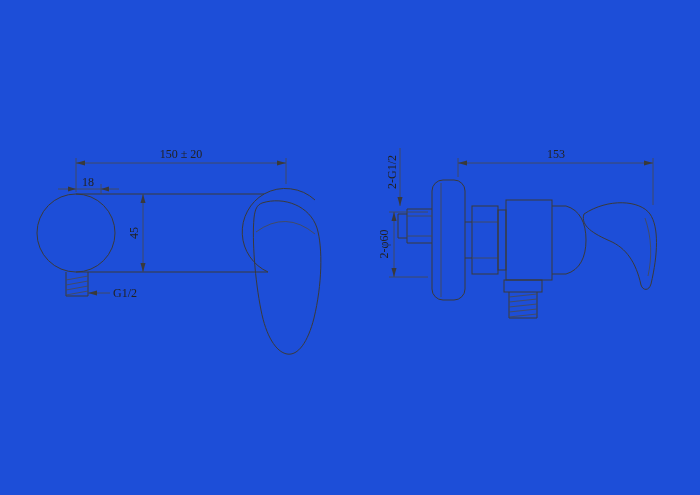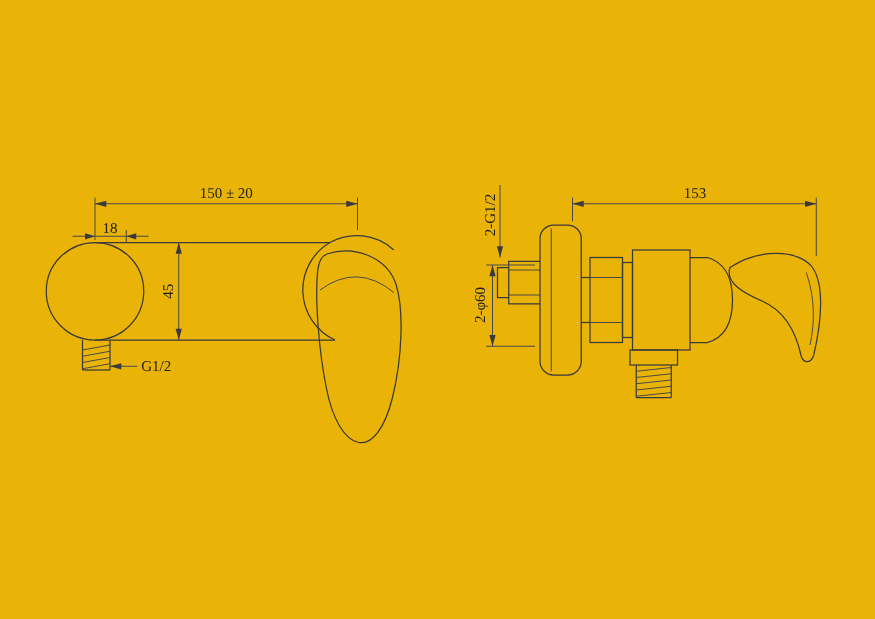--- a/index.html
+++ b/index.html
@@ -1,19 +1,19 @@
 <!DOCTYPE html>
 <html><head>
 <meta charset="utf-8">
 <style>
   html,body{margin:0;padding:0;background:#ffffff;}
   .canvas{
     position:relative;
     width:700px;height:495px;
-    background:#eab308;
+    background:#1d4ed8;
     font-family:"Liberation Serif", serif;
     overflow:hidden;
   }
   svg{display:block;}
   .ln{stroke:#3a3a3a;stroke-width:1;fill:none;}
   .thin{stroke:#4a4a4a;stroke-width:0.8;fill:none;}
   .arrow{fill:#3a3a3a;stroke:none;}
   text{
     font-family:"Liberation Serif", serif;
     font-size:12px;

